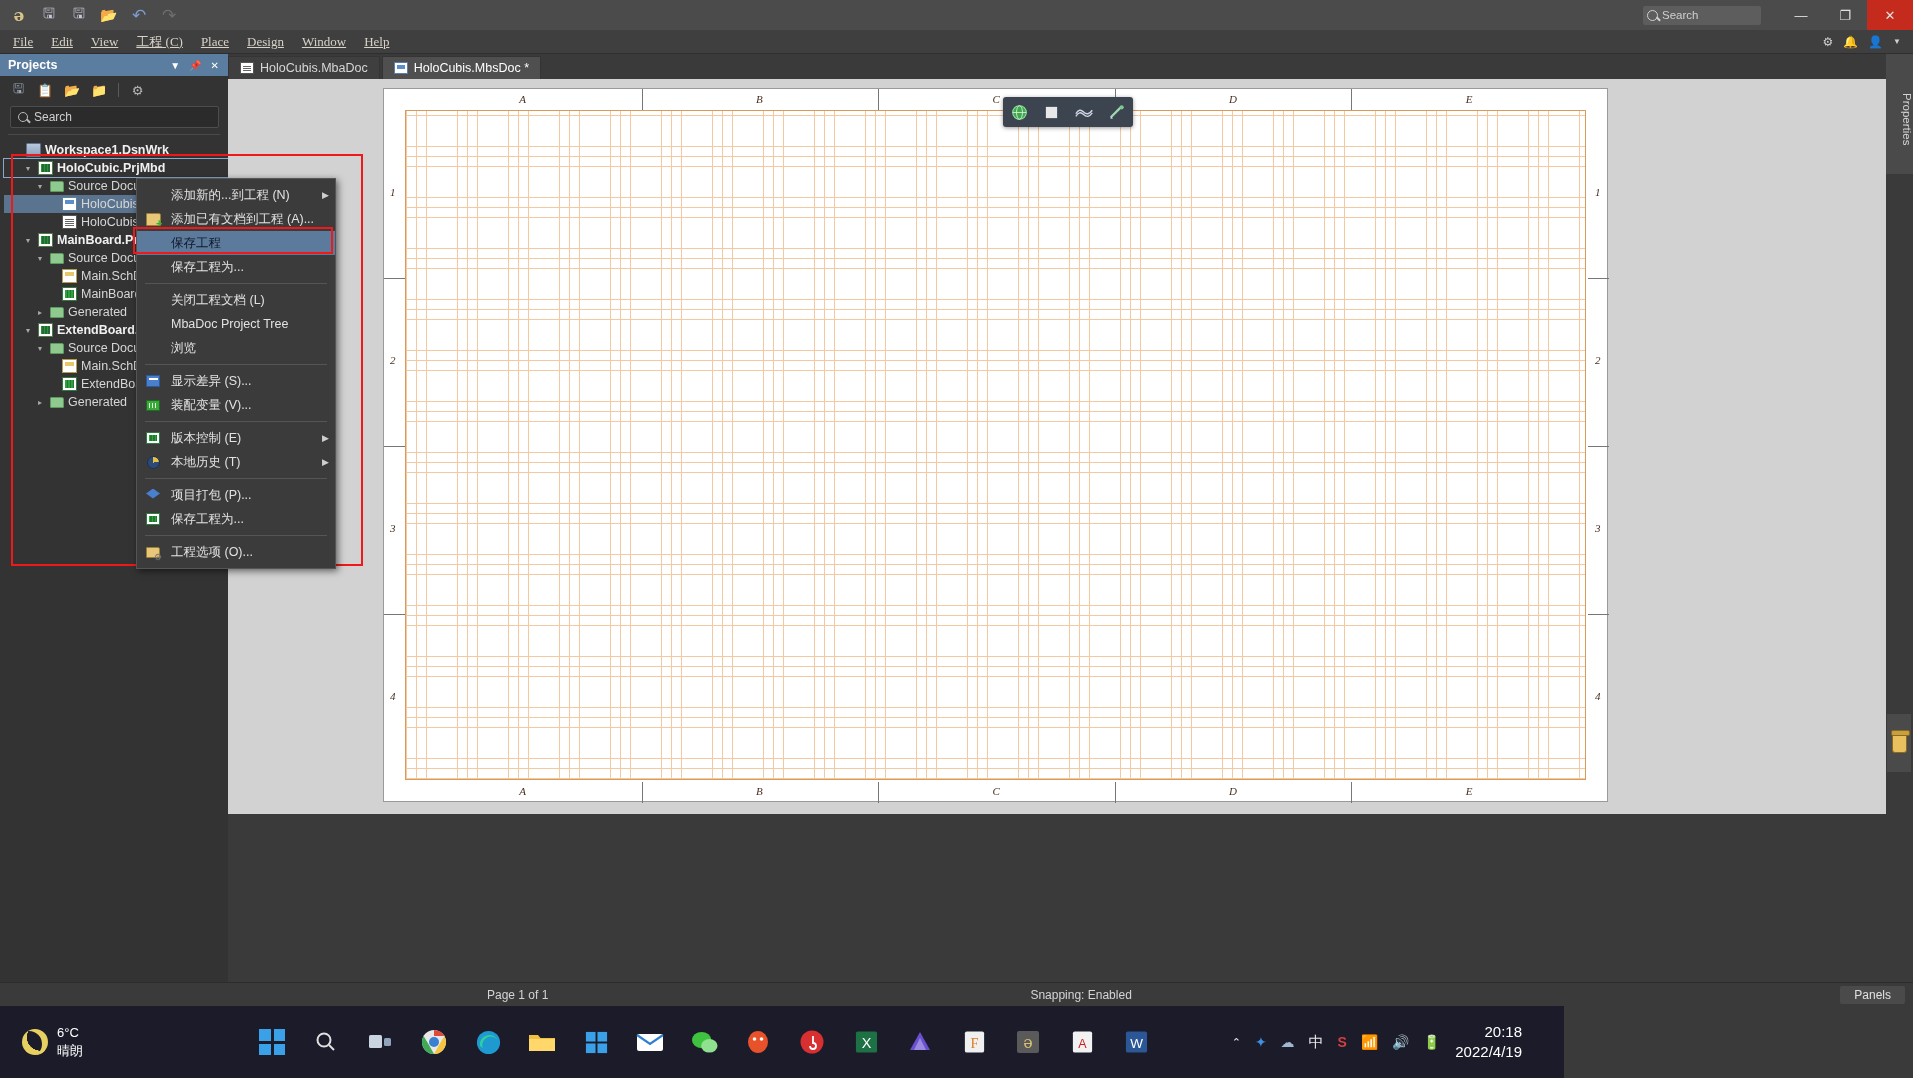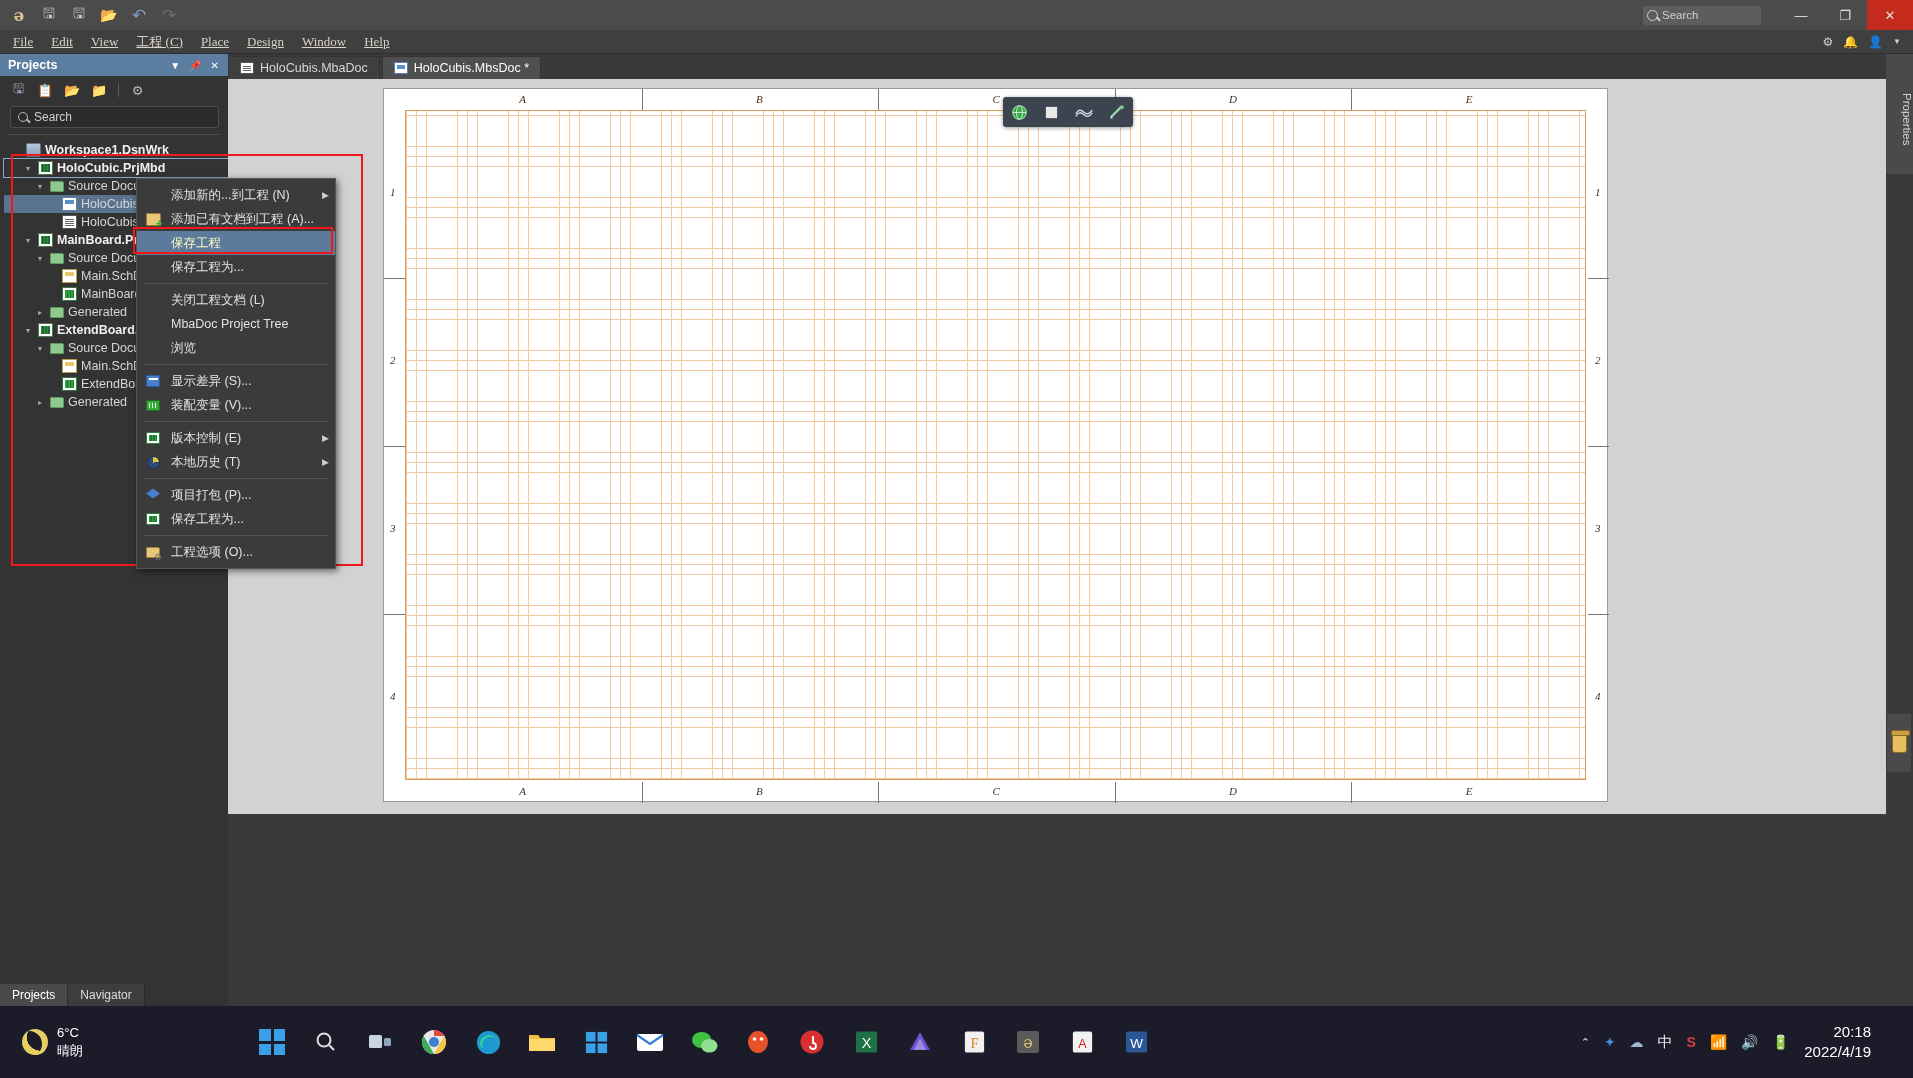--- a/index.html
+++ b/index.html
@@ -110,21 +110,21 @@
   
   .ctxmenu {
     position: absolute; left: 136px; top: 178px; width: 200px;
     background: #3b3b3b; border: 1px solid #555; z-index: 60;
     padding: 4px 0; box-shadow: 2px 2px 7px rgba(0,0,0,.55);
   }
   .cmi { height: 24px; display: flex; align-items: center; padding: 0 6px 0 6px; font-size: 12.5px; color: #e2e2e2; position: relative;}
   .cmi .cicon { width: 20px; height: 16px; flex: none; margin-right: 8px; display:flex; align-items:center; justify-content:center; }
   .cmi .clabel { white-space: nowrap; overflow: hidden; }
   .cmi .sub { margin-left: auto; font-size: 9px; color: #cfcfcf; }
-  .cmi.highlight { background: #5c7b9c; color: #fef9c3; }
+  .cmi.highlight { background: #5c7b9c; color: #0f172a; }
   .cmsep { height: 1px; background: #555; margin: 4px 8px; }
   .ctx-redbox {
     position: absolute; left: 133px; top: 227px; width: 200px; height: 27px;
     border: 2px solid #f01818; z-index: 70; pointer-events: none;
   }
   .ci-addexist { width:15px;height:13px;background:#e8c878;border:1px solid #9a7f3a;border-radius:1px 2px 1px 1px;position:relative;}
   .ci-addexist::after{content:'+';position:absolute;right:-3px;bottom:-4px;color:#2db52d;font-size:11px;font-weight:bold;line-height:1;}
   .ci-diff{width:14px;height:12px;background:#4a7fd0;border:1px solid #2a5a9a;position:relative;}
   .ci-diff::after{content:'';position:absolute;left:2px;top:2px;width:9px;height:2px;background:#fff;}
   .ci-asm{width:14px;height:11px;background:#3ba83b;border:1px solid #1f6e1f;position:relative;}
@@ -204,21 +204,21 @@
   }
   .sb-page { margin-left: 487px; }
   .sb-snap { margin-left: 482px; }
   .sb-panels {
     margin-left: auto; margin-right: 8px; background: #4a4a4a;
     padding: 2px 14px; border-radius: 2px; font-size: 12px; color: #e0e0e0;
   }
 
   
   .taskbar {
-    position: absolute; left: 0; bottom: 0; width: 1913px; height: 72px;
+    position: absolute; left: 0; bottom: 0; width: 1564px; height: 72px;
     background: #1b1b2a; display: flex; align-items: center;
   }
   .tb-weather { display: flex; align-items: center; gap: 9px; padding-left: 22px; width: 250px; color: #ffffff; }
   .moon { width: 26px; height: 26px; border-radius: 50%; background: radial-gradient(circle at 70% 32%, transparent 52%, #e8d060 53%); box-shadow: inset -6px 2px 0 0 #e8d060;}
   .wx { font-size: 13px; line-height: 1.35; }
   .tb-center { display: flex; align-items: center; gap: 10px; }
   .tbi { width: 44px; height: 44px; border-radius: 4px; display: flex; align-items: center; justify-content: center; }
   .tb-tray { margin-left: auto; display: flex; align-items: center; gap: 14px; padding-right: 12px; color: #e8e8e8; font-size: 14px;}
   .tb-clock { font-size: 15px; line-height: 1.35; text-align: right; color: #ffffff; padding-right: 6px; }
   .tb-notif { width: 10px; height: 38px; }
@@ -542,20 +542,25 @@
     </div>
   </div>
 
   <div class="rightbar">
     <div class="rb-props">Properties</div>
     <div class="rb-jar">
       <div class="jar-shape"></div>
     </div>
   </div>
 
+  <div class="statusbar">
+    <div class="sb-page">Page 1 of 1</div>
+    <div class="sb-snap">Snapping: Enabled</div>
+    <div class="sb-panels">Panels</div>
+  </div>
 
   <div class="taskbar">
     <div class="tb-weather">
       <div class="moon"></div>
       <div class="wx">
         <div>6°C</div>
         <div>晴朗</div>
       </div>
     </div>
 

